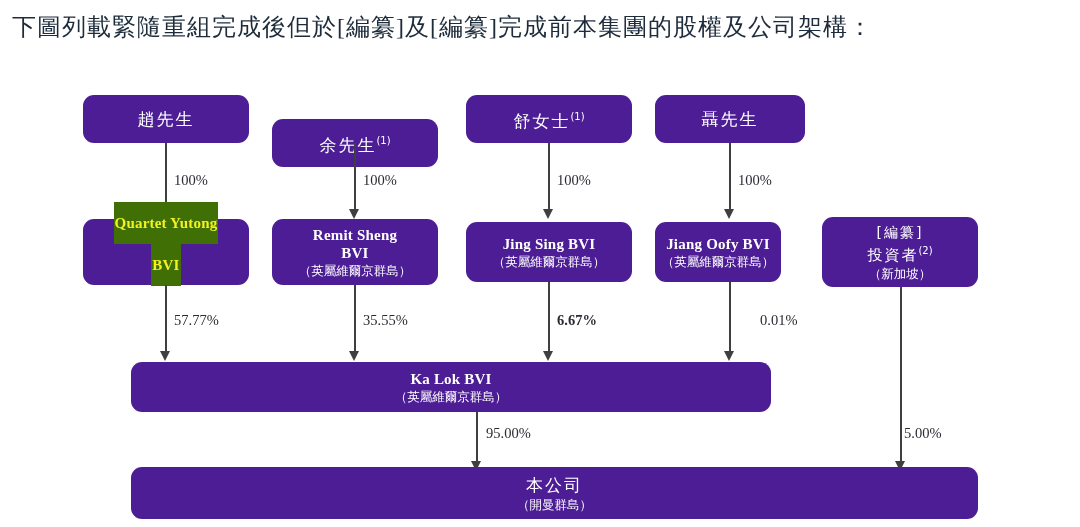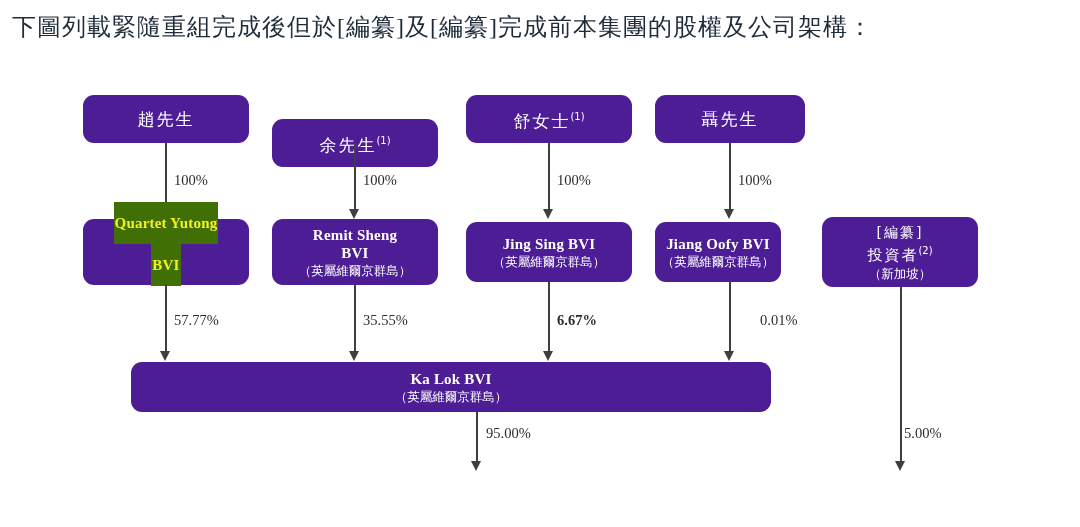--- a/index.html
+++ b/index.html
@@ -186,14 +186,18 @@
   </div>
 
   <div class="vline" style="left:476px; top:412px; height:53px;"></div>
   <div class="arrowhead" style="left:471px; top:461px;"></div>
   <div class="pct" style="left:486px; top:425px;">95.00%</div>
 
   <div class="vline" style="left:900px; top:287px; height:178px;"></div>
   <div class="arrowhead" style="left:895px; top:461px;"></div>
   <div class="pct" style="left:904px; top:425px;">5.00%</div>
 
+  <div class="box" style="left:131px; top:467px; width:847px; height:52px;">
+    <div class="cn-name">本公司</div>
+    <div class="locale">（開曼群島）</div>
+  </div>
 
 </div>
 
 </body></html>

